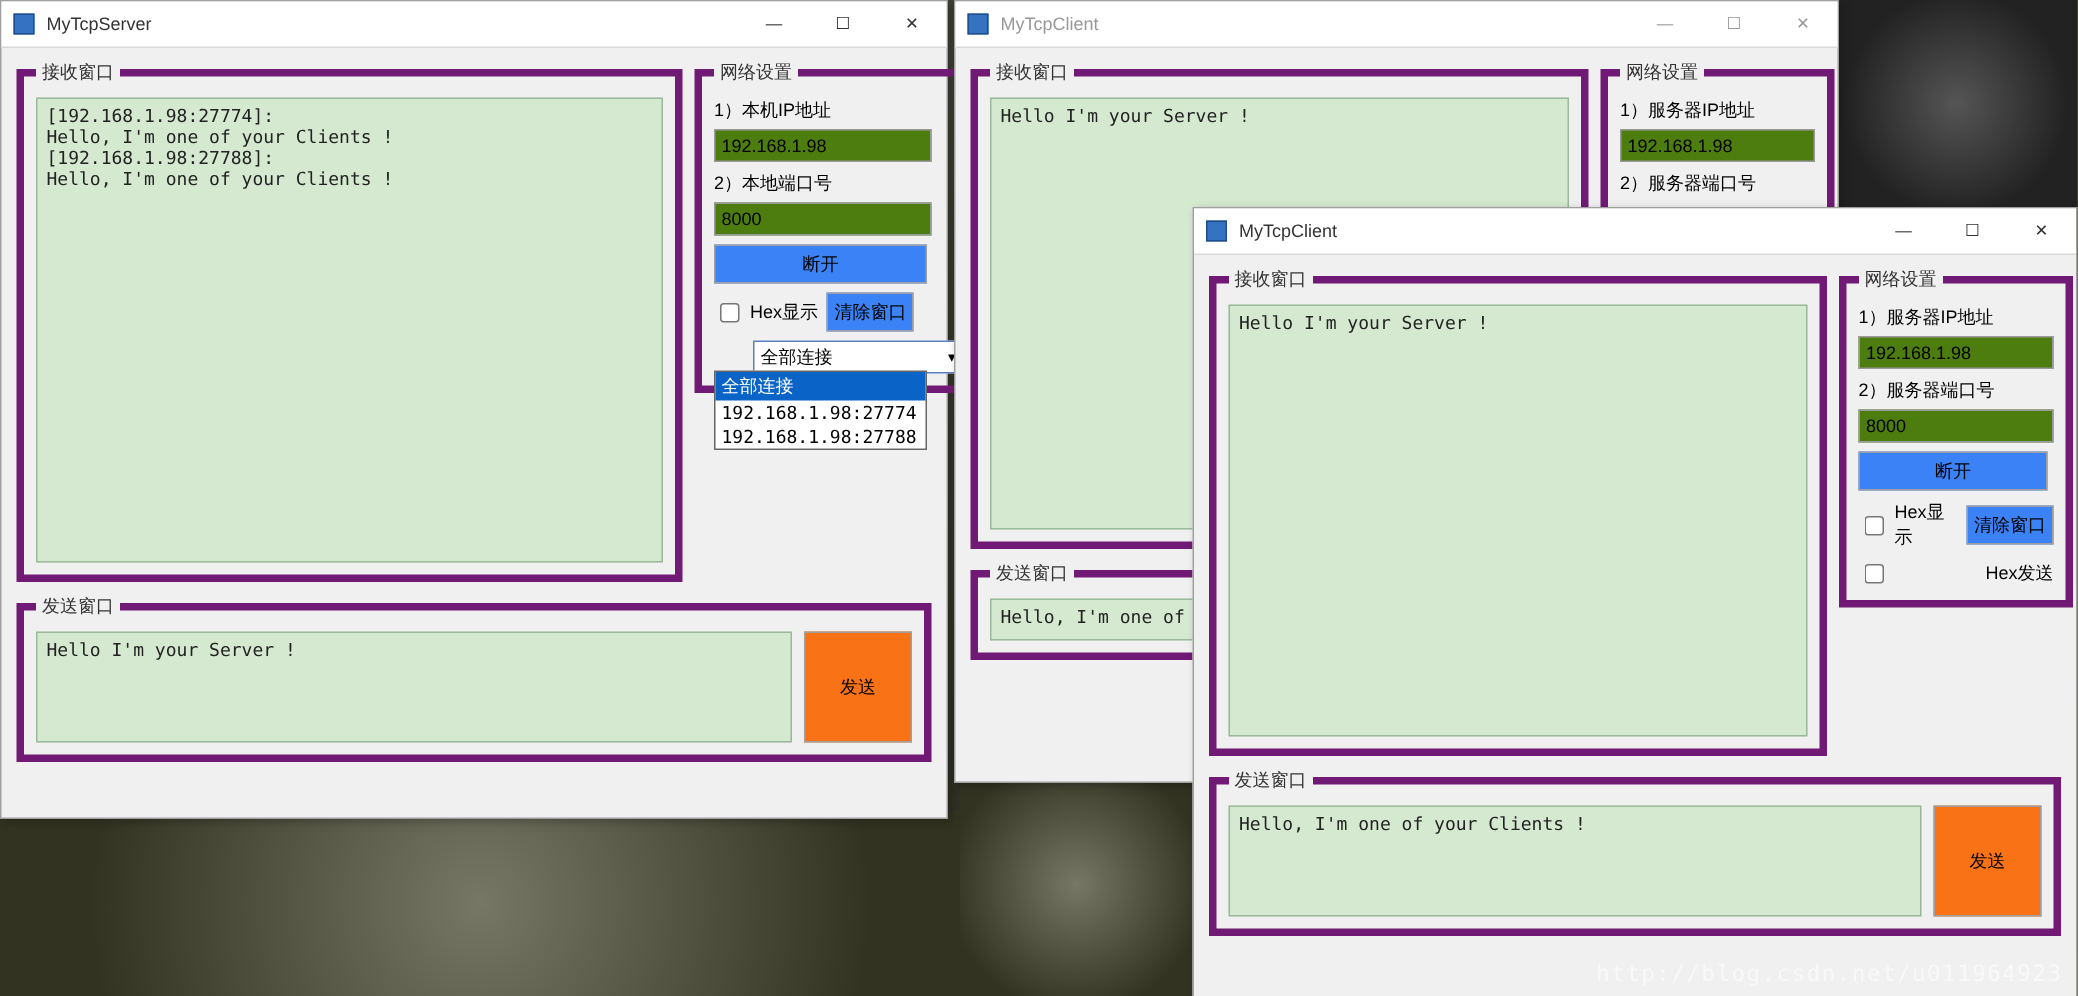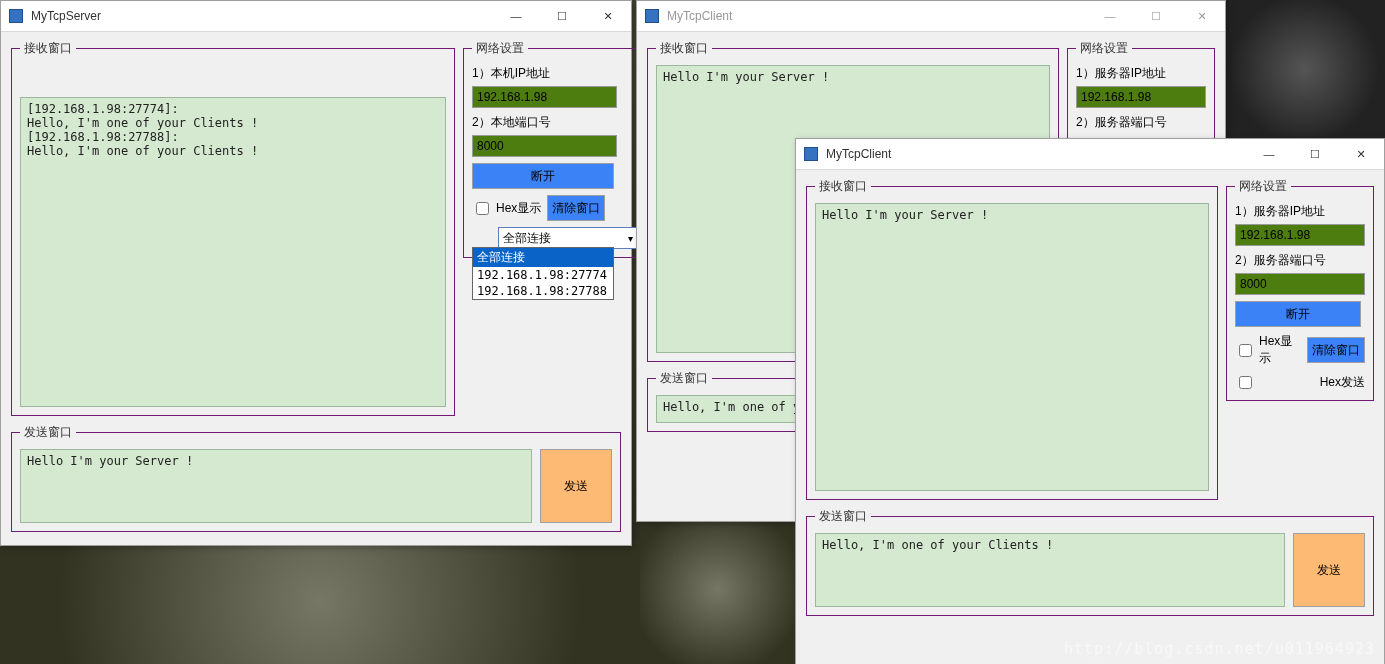--- a/index.html
+++ b/index.html
@@ -14,36 +14,36 @@
   .titlebar{height:30px;background:#fff;display:flex;align-items:center;border-bottom:1px solid #d9d9d9;}
   .appicon{width:12px;height:12px;margin:0 8px;background:#3573c2;border:1px solid #1e4e8c;}
   .title{flex:1;color:#333;font-size:12px;}
   .winbtn{width:46px;height:30px;display:flex;align-items:center;justify-content:center;color:#333;}
   .winbtn span{font-size:11px;line-height:1;}
   .inactive .titlebar{color:#999;}
   .inactive .title{color:#999;}
   .inactive .winbtn{color:#999;}
 
   .body{position:relative;padding:8px 10px 12px 10px;}
-  fieldset{border:1px solid #701a75;margin:0 0 8px 0;padding:8px;}
+  fieldset{border:5px solid #701a75;margin:0 0 8px 0;padding:8px;}
   legend{padding:0 4px;color:#333;}
   .greenbox{background:#d5e8d0;border:1px solid #9cb89c;font-family:"NSimSun","SimSun",monospace;font-size:12px;color:#222;padding:4px 6px;white-space:pre;overflow:hidden;}
   .txtinput{border:1px solid #999;background:#4d7c0f;height:20px;padding:0 4px;width:135px;font-size:12px;font-family:inherit;}
   .btn{background:#3b82f6;border:1px solid #9f9f9f;height:24px;display:flex;align-items:center;justify-content:center;min-width:56px;}
   .btn-wide{width:140px;}
   .row{display:flex;align-items:center;gap:6px;}
   label.chk{display:flex;align-items:center;gap:4px;justify-content:space-between;}
   input[type=checkbox]{width:13px;height:13px;}
 
   
   .cols{display:flex;gap:8px;}
   .leftcol{flex:1;}
   .rightcol{width:158px;}
   .sendrow{display:flex;gap:8px;align-items:stretch;}
-  .sendbtn{width:70px;border:1px solid #9f9f9f;background:#fdba74;display:flex;align-items:center;justify-content:center;}
+  .sendbtn{width:70px;border:1px solid #9f9f9f;background:#f97316;display:flex;align-items:center;justify-content:center;}
 
   
   .combo{position:relative;width:140px;padding-left:26px;}
   .combobox{border:1px solid #5a7fbf;background:#fff;height:20px;display:flex;align-items:center;padding:0 4px;justify-content:space-between;}
   .combobox .arrow{font-size:10px;}
   .combolist{position:absolute;left:0;top:20px;width:140px;border:1px solid #666;background:#fff;z-index:50;}
   .comboitem{padding:1px 4px;font-family:"NSimSun",monospace;font-size:12px;}
   .comboitem.sel{background:#0a63c7;color:#fff;}
 
   .watermark{position:absolute;right:10px;bottom:6px;color:rgba(255,255,255,0.55);font-size:15px;font-family:monospace;letter-spacing:1px;}
@@ -68,21 +68,21 @@
         </div>
       <div class="winbtn close">
           <span>✕</span>
         </div>
     </div>
     <div class="body">
       <div class="cols">
         <div class="leftcol">
           <fieldset>
             <legend>接收窗口</legend>
-            <div class="greenbox" style="height:300px;margin-top:32px;">[192.168.1.98:27774]:
+            <div class="greenbox" style="height:300px;">[192.168.1.98:27774]:
 Hello, I'm one of your Clients !
 [192.168.1.98:27788]:
 Hello, I'm one of your Clients !</div>
           </fieldset>
         </div>
         <div class="rightcol">
           <fieldset>
             <legend>网络设置</legend>
             <div>1）本机IP地址</div>
             <input class="txtinput" style="margin: 4px 0px 6px;" value="192.168.1.98">

